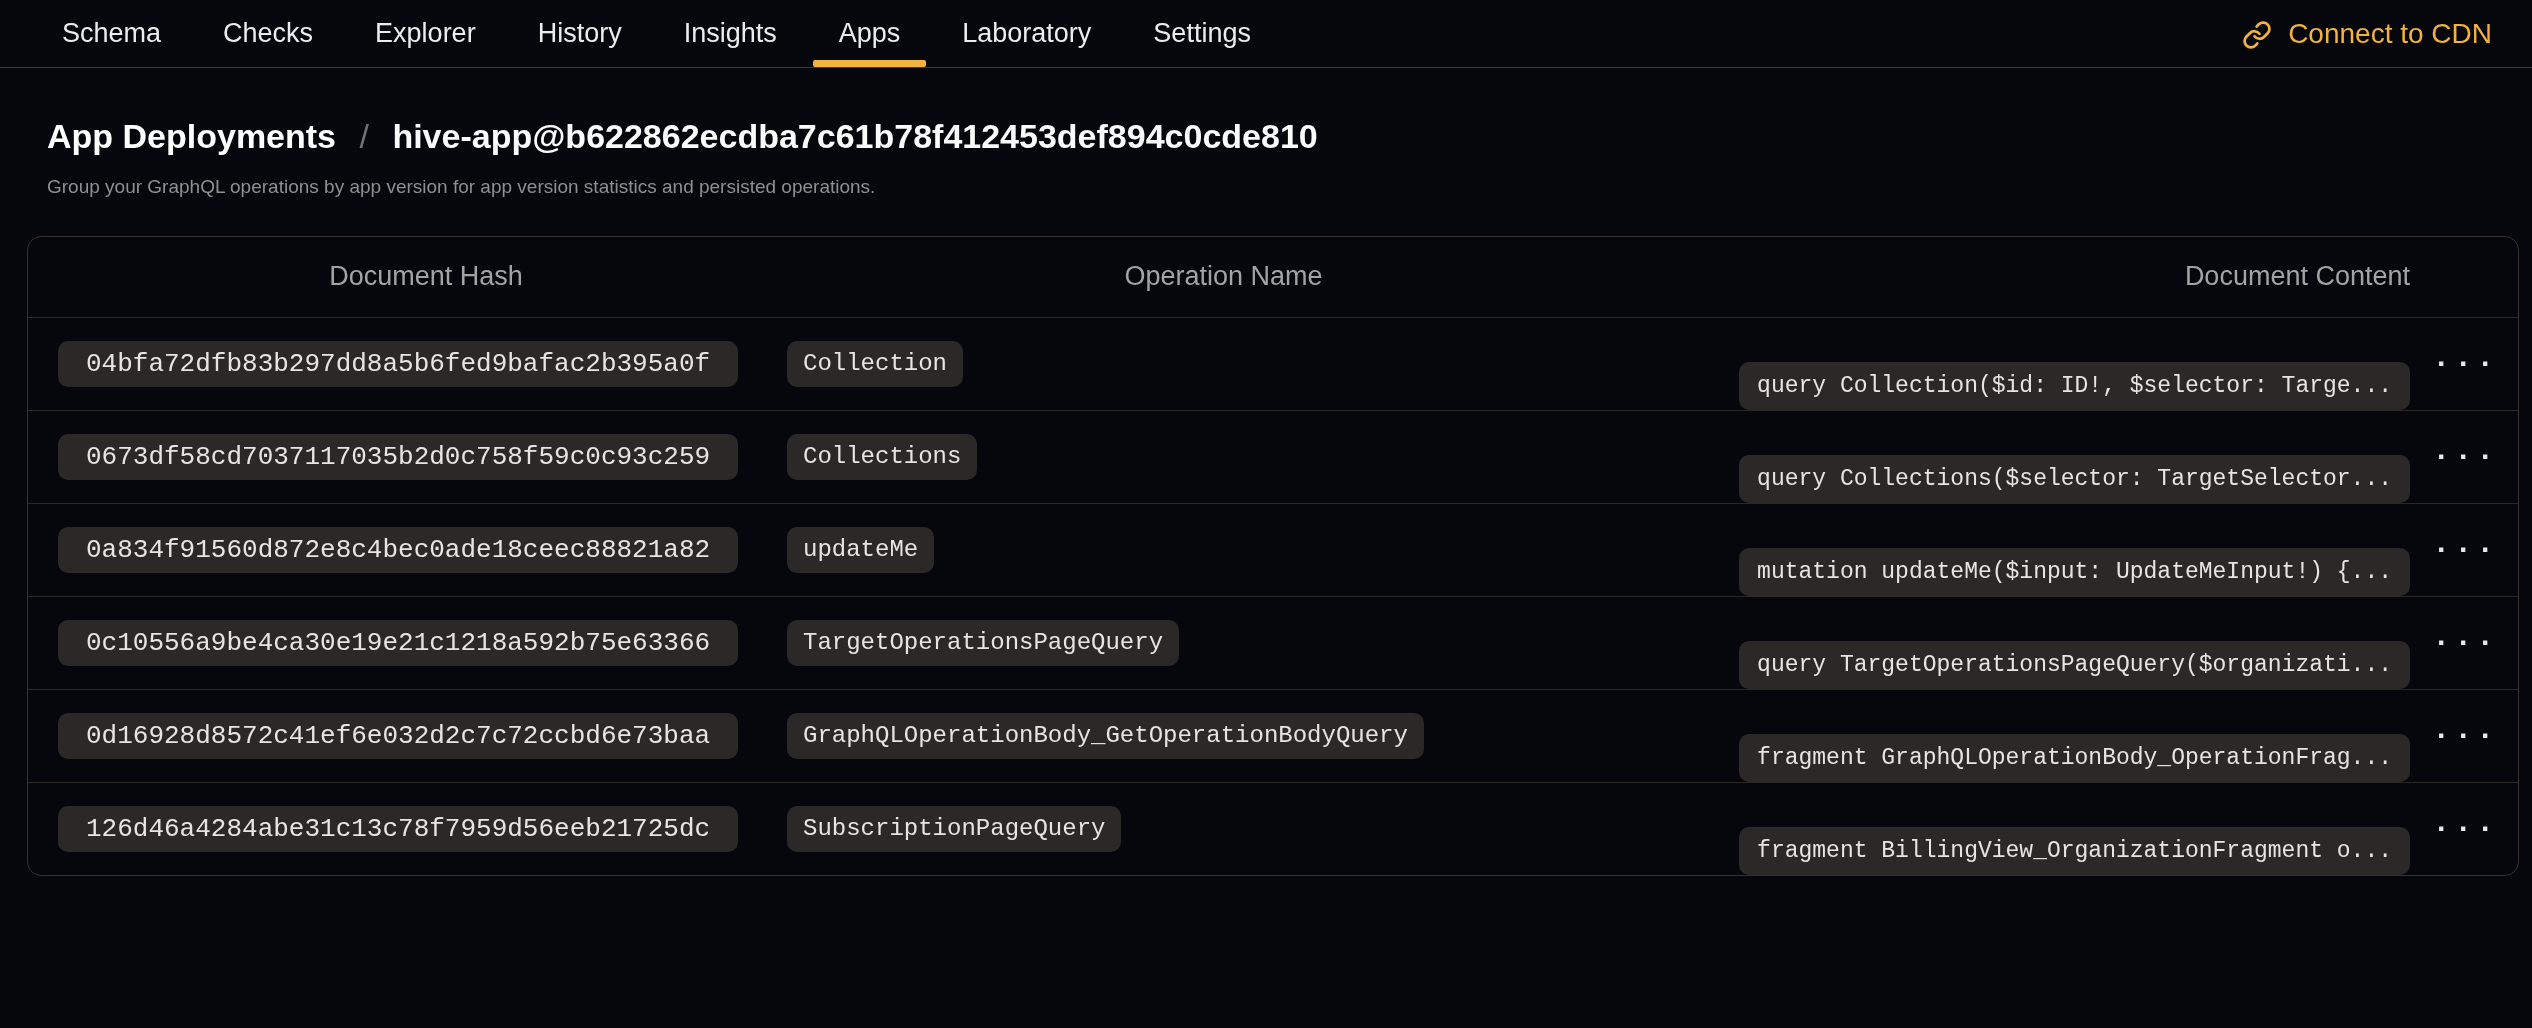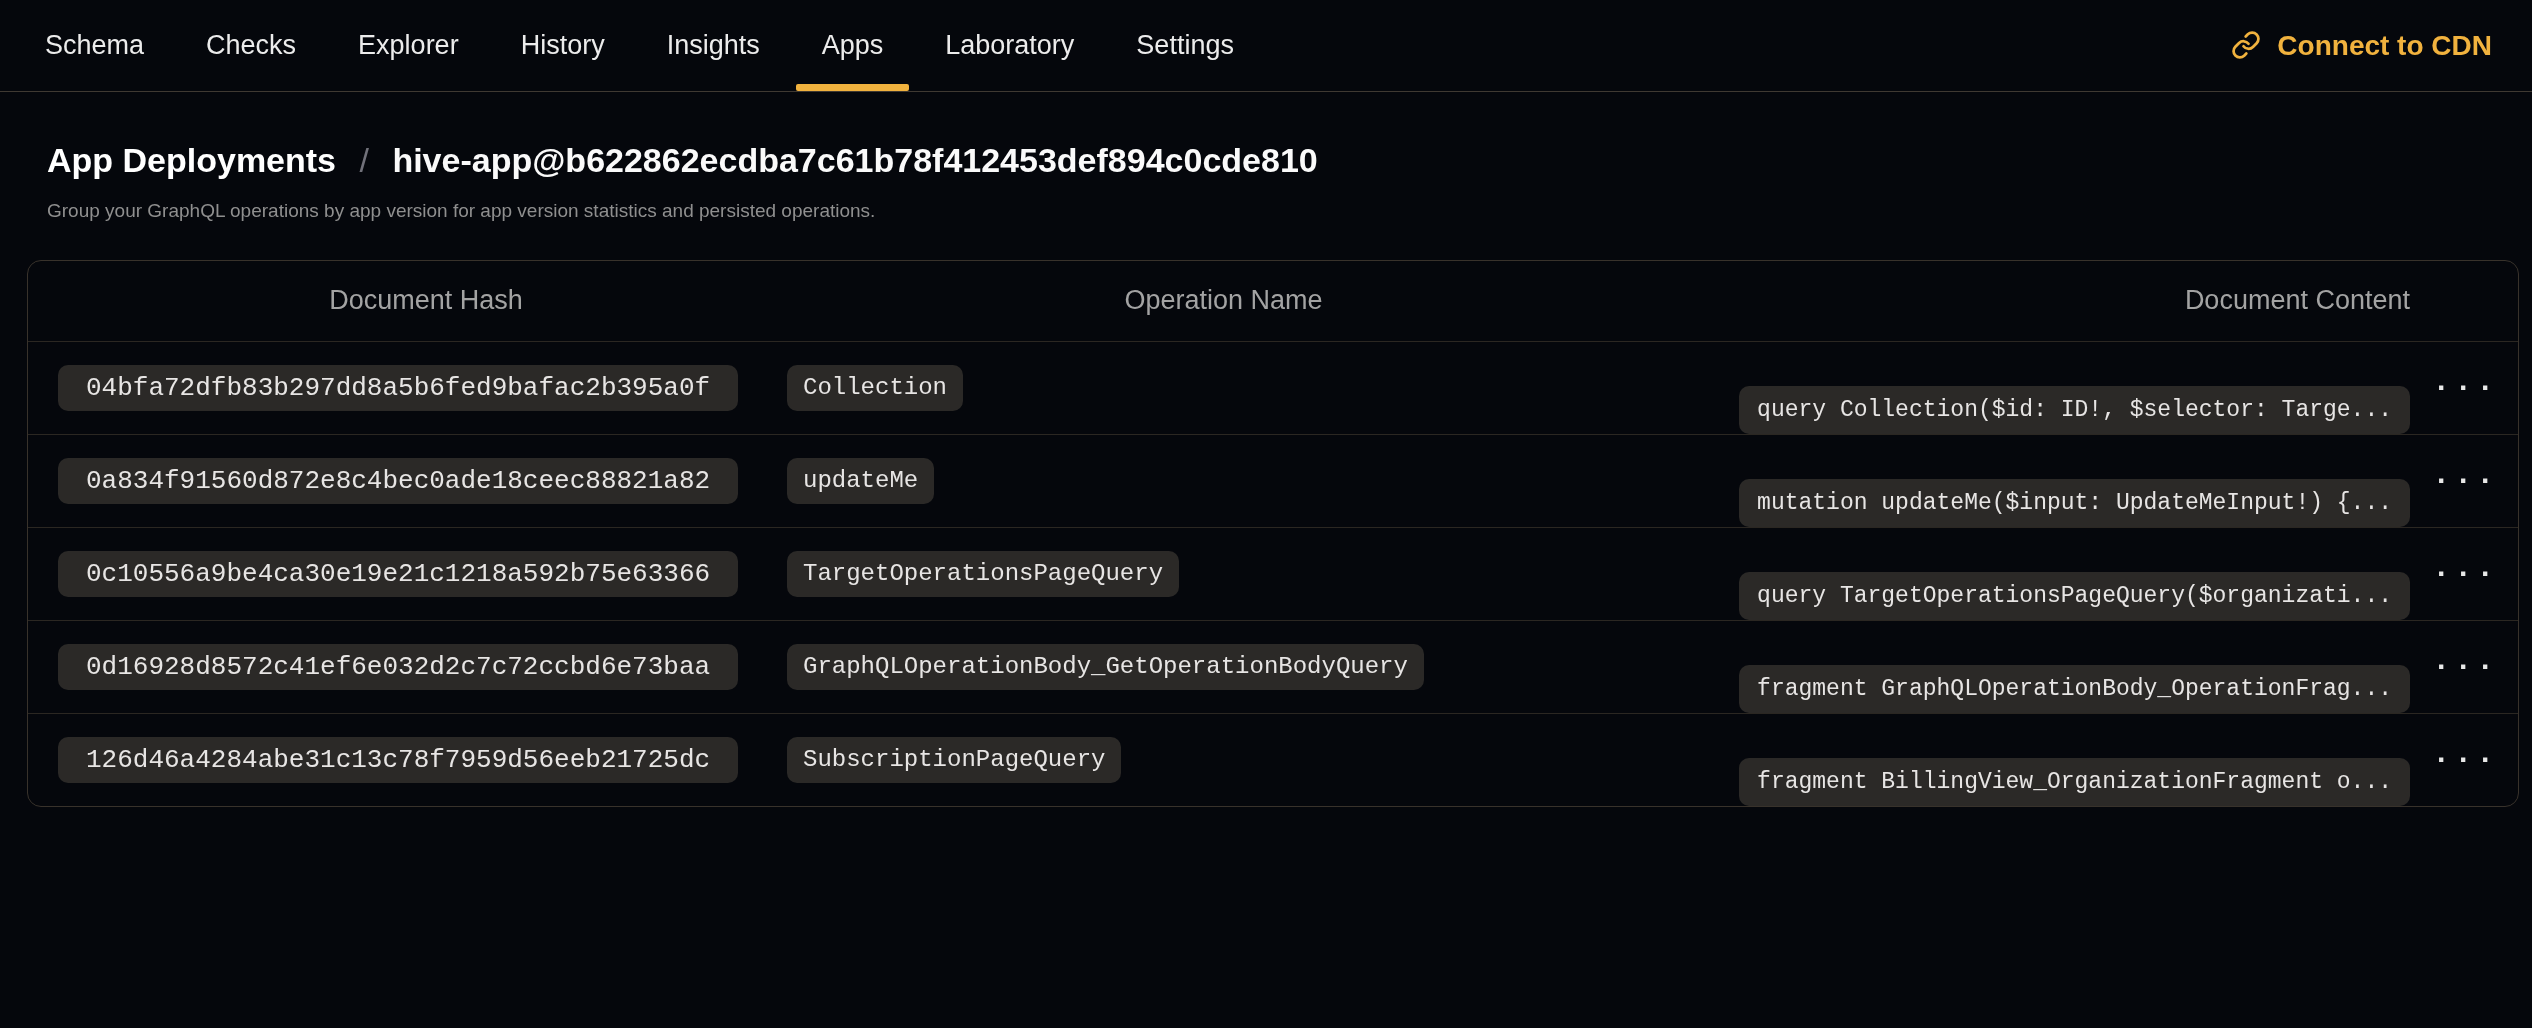--- a/index.html
+++ b/index.html
@@ -5,41 +5,41 @@
   * { margin:0; padding:0; box-sizing:border-box; }
   html,body { width:2532px; height:1028px; overflow:hidden; }
   body {
     background:#05070c;
     color:#f4f4f5;
     font-family:"Liberation Sans", sans-serif;
   }
 
   
   .topnav {
-    height:92px;
+    height:68px;
     display:flex;
     align-items:center;
-    padding:0 40px 0 45px;
+    padding:0 40px 0 62px;
     border-bottom:1px solid #3f3932;
     background:#05070c;
   }
   .nav-items { display:flex; align-items:stretch; height:100%; gap:62px; }
   .nav-item {
     display:flex; align-items:center; height:100%;
     font-size:27px; font-weight:500; color:#ececec;
     position:relative; cursor:pointer; white-space:nowrap;
   }
   .nav-item.active::after {
     content:""; position:absolute; left:-26px; right:-26px; bottom:0;
     height:7px; background:#f1b23e; border-radius:2px;
   }
   .nav-spacer { flex:1; }
   .cdn-link {
-    display:flex; align-items:flex-start; gap:16px;
-    color:#f1b23e; font-size:28px; font-weight:700;
+    display:flex; align-items:flex-end; gap:16px;
+    color:#f1b23e; font-size:28px; font-weight:400;
     cursor:pointer; white-space:nowrap;
   }
   .cdn-link svg { display:block; }
 
   
   .main { padding:0 13px 0 27px; }
   .title-block { padding-left:20px; margin-top:48px; }
   .page-title { font-size:34px; line-height:40px; font-weight:700; color:#fafafa; }
   .page-title .crumb-root { color:#ffffff; cursor:pointer; }
   .page-title .crumb-sep { color:#71717a; font-weight:400; margin:0 14px; }
@@ -145,20 +145,26 @@
         </tr>
       </thead>
       <tbody>
         <tr>
           <td class="cell-hash"><span class="pill pill-hash">04bfa72dfb83b297dd8a5b6fed9bafac2b395a0f</span></td>
           <td class="cell-op"><span class="pill pill-op">Collection</span></td>
           <td class="cell-content"><span class="pill pill-content">query Collection($id: ID!, $selector: Targe...</span></td>
           <td class="cell-menu"><button class="menu-btn">···</button></td>
         </tr>
         <tr>
+          <td class="cell-hash"><span class="pill pill-hash">0673df58cd7037117035b2d0c758f59c0c93c259</span></td>
+          <td class="cell-op"><span class="pill pill-op">Collections</span></td>
+          <td class="cell-content"><span class="pill pill-content">query Collections($selector: TargetSelector...</span></td>
+          <td class="cell-menu"><button class="menu-btn">···</button></td>
+        </tr>
+        <tr>
           <td class="cell-hash"><span class="pill pill-hash">0a834f91560d872e8c4bec0ade18ceec88821a82</span></td>
           <td class="cell-op"><span class="pill pill-op">updateMe</span></td>
           <td class="cell-content"><span class="pill pill-content">mutation updateMe($input: UpdateMeInput!) {...</span></td>
           <td class="cell-menu"><button class="menu-btn">···</button></td>
         </tr>
         <tr>
           <td class="cell-hash"><span class="pill pill-hash">0c10556a9be4ca30e19e21c1218a592b75e63366</span></td>
           <td class="cell-op"><span class="pill pill-op">TargetOperationsPageQuery</span></td>
           <td class="cell-content"><span class="pill pill-content">query TargetOperationsPageQuery($organizati...</span></td>
           <td class="cell-menu"><button class="menu-btn">···</button></td>

